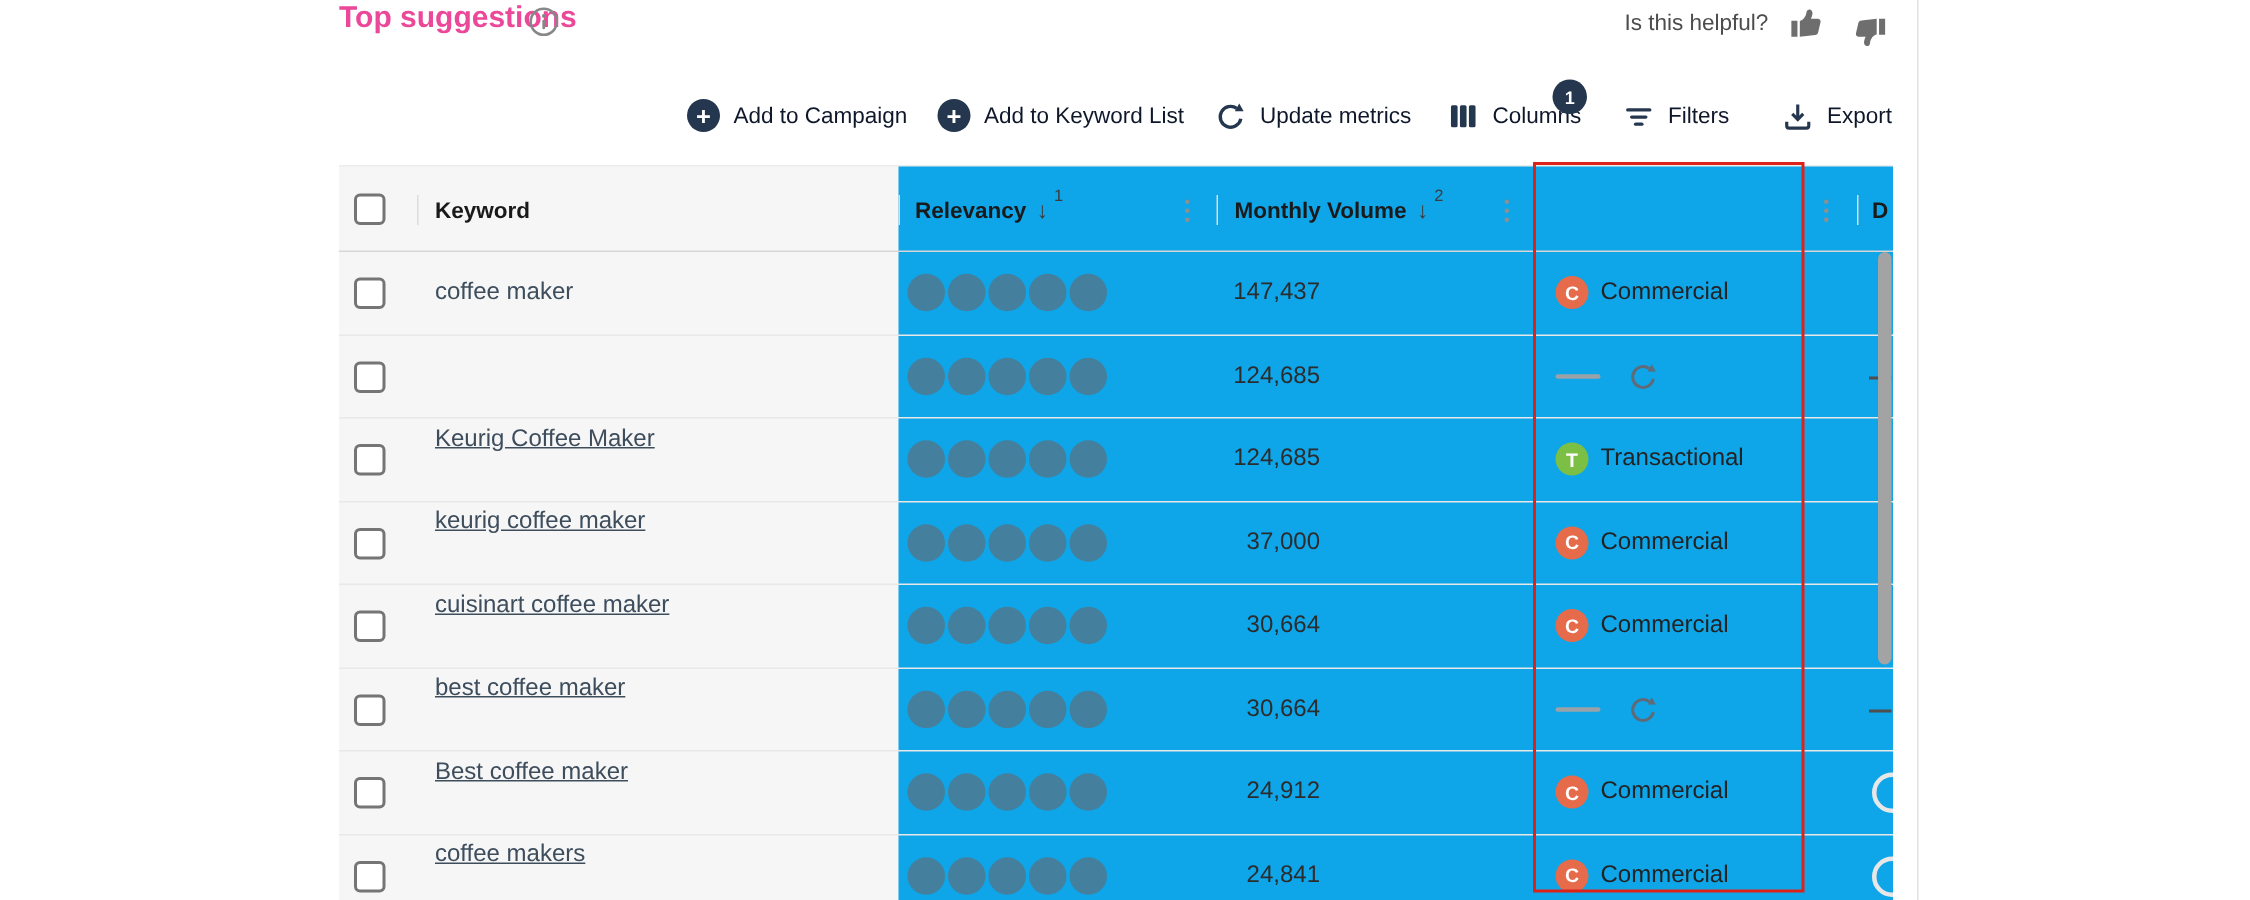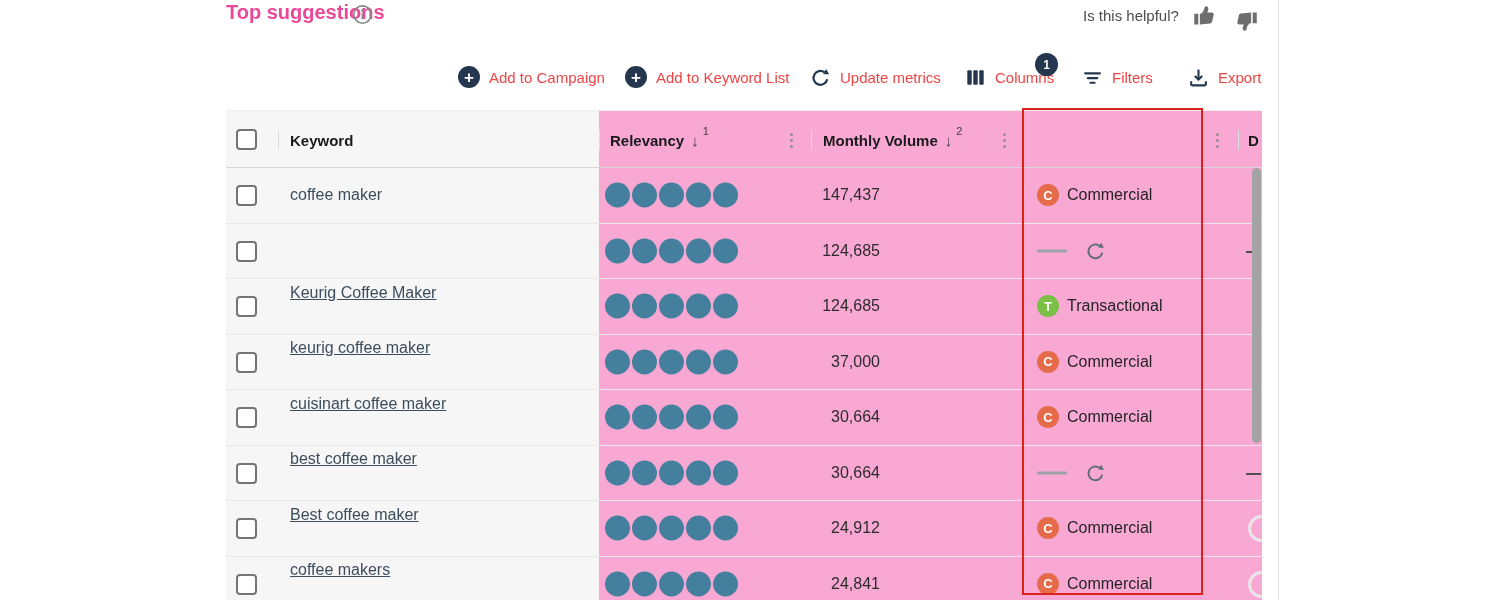--- a/index.html
+++ b/index.html
@@ -10,31 +10,31 @@
   
   .page-title { left:226px; top:1px; font-size:20px; font-weight:700; color:#ec4899; }
   .title-info { left:352px; top:4px; }
   .helpful { left:1083px; top:-3px; height:36px; display:flex; align-items:center; gap:13px; }
   .helpful-text { font-size:15px; color:#4c4c4c; }
   .thumb { width:27px; height:27px; color:#6e6e6e; cursor:pointer; }
   .thumb.down { transform:rotate(180deg) translateY(-6px); }
 
   
   .tb-item { top:63px; height:28px; display:flex; align-items:center; gap:9px; cursor:pointer; }
-  .tb-label { font-size:15px; color:#ef4444; white-space:nowrap; }
+  .tb-label { font-size:15px; color:#0f172a; white-space:nowrap; }
   .plus-circle { width:22px; height:22px; border-radius:50%; background:var(--navy);
     color:#fff; display:flex; align-items:center; justify-content:center;
     font-size:17px; font-weight:700; line-height:1; }
   .tb-ico { width:21px; height:21px; color:var(--navy); }
   .badge { left:1035px; top:53px; width:23px; height:23px; border-radius:50%;
     background:var(--navy); color:#fff; font-size:12px; font-weight:700;
     display:flex; align-items:center; justify-content:center; z-index:5; }
 
   
-  .table { left:226px; top:110px; width:1036px; height:490px; overflow:hidden; background:#f9a8d4; }
+  .table { left:226px; top:110px; width:1036px; height:490px; overflow:hidden; background:#0ea5e9; }
   .pinned-bg { left:0; top:0; width:373px; height:100%; background:#f6f6f7; }
   .thead { left:0; top:0; width:100%; height:58px; border-top:1px solid #ececec;
     border-bottom:1px solid #d6d6d6; }
   .th-label { font-size:15px; font-weight:700; color:#1a1a1a; white-space:nowrap; }
   .vdiv { width:1px; height:20px; background:#dcdcdc; top:19px; }
   .hgroup { top:0; height:58px; display:flex; align-items:center; gap:7px; }
   .arrow { font-size:15px; color:#3c3c3c; }
   .sup { font-size:11px; color:#3c3c3c; position:relative; top:-9px; left:-3px; }
   .kebab { top:19px; width:14px; height:20px; display:flex; flex-direction:column;
     align-items:center; justify-content:center; gap:3px; cursor:pointer; }

